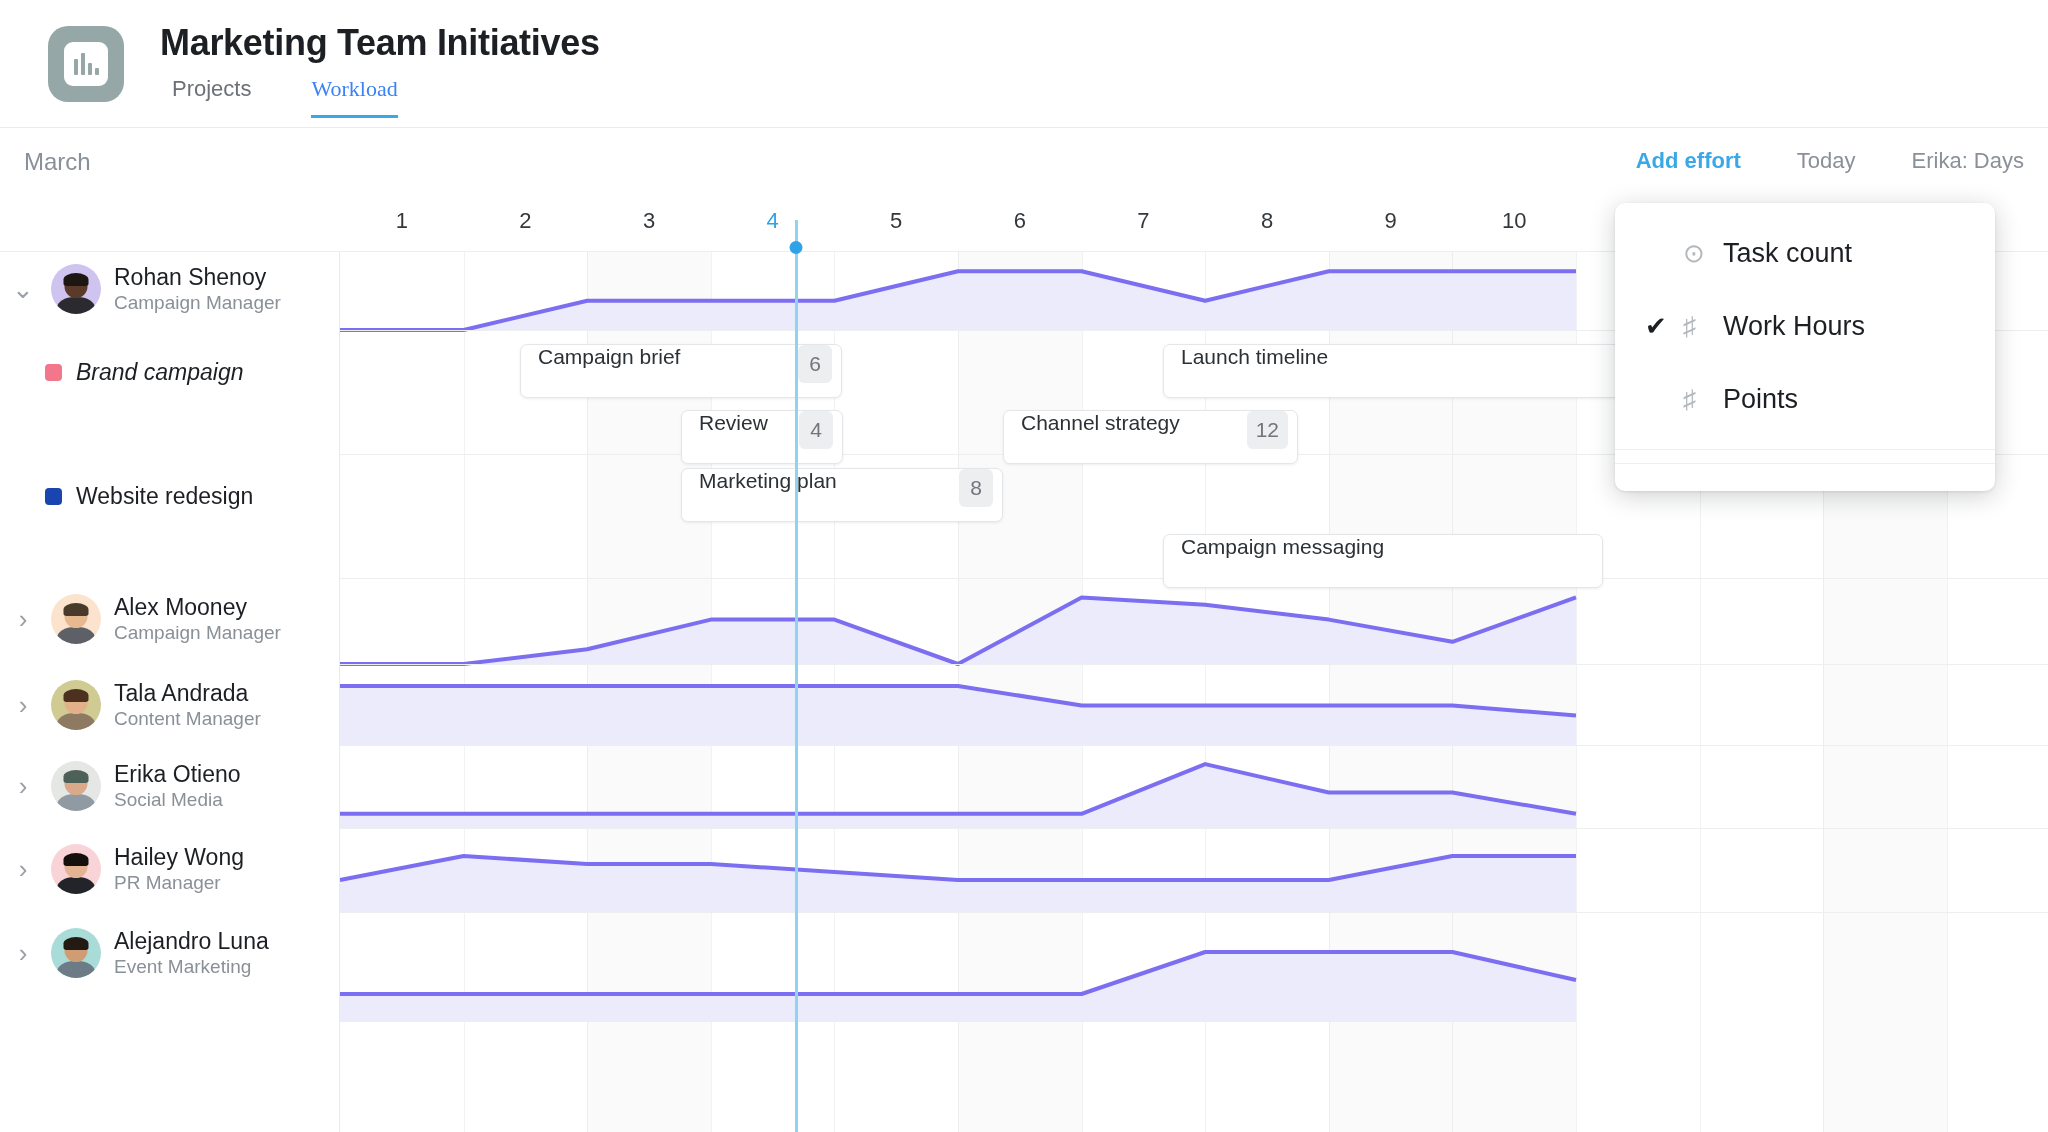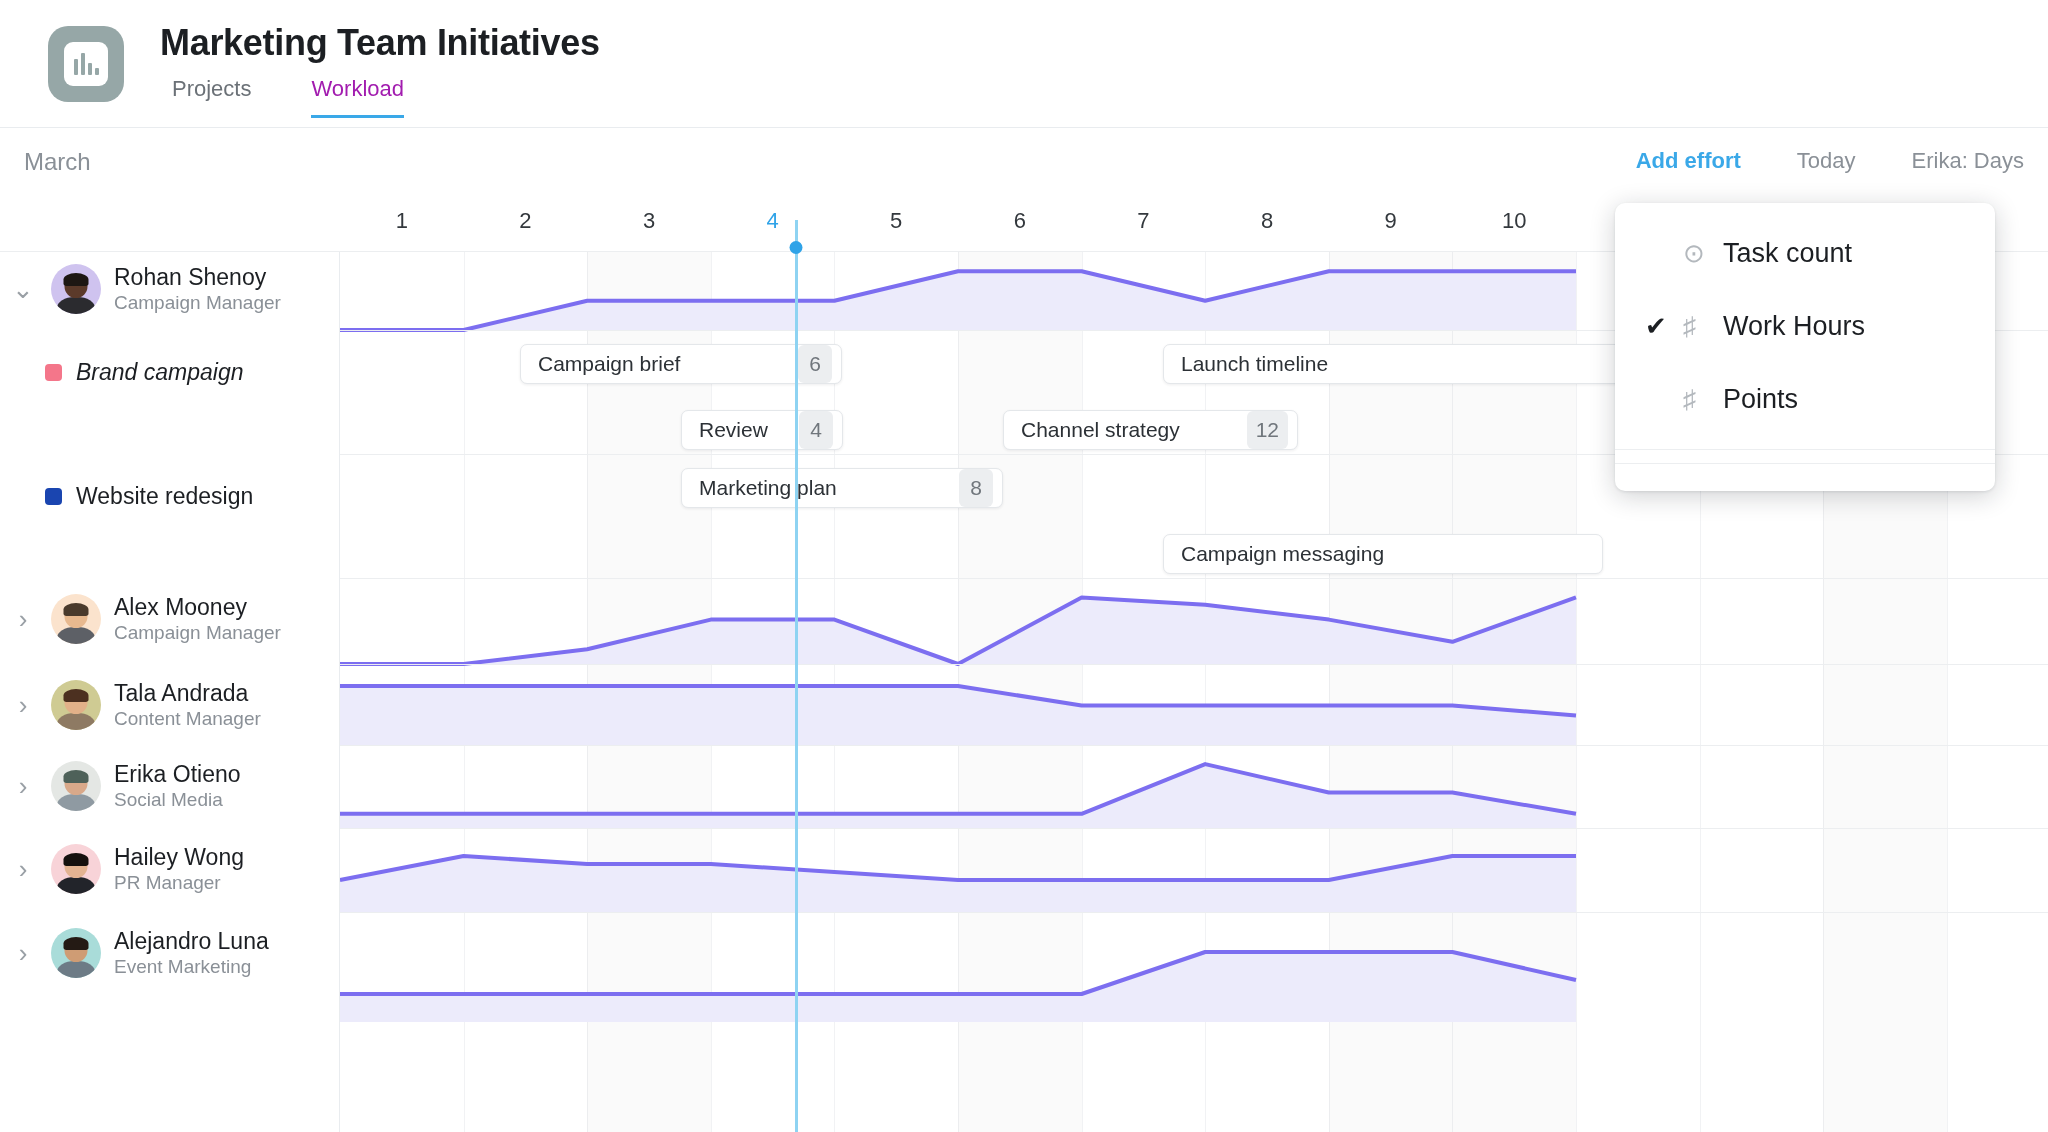--- a/index.html
+++ b/index.html
@@ -37,21 +37,21 @@
   .app-title {
     position: absolute; left: 160px; top: 22px;
     font-size: 36px; font-weight: 700; color: #1c1f23; letter-spacing: -0.3px;
     white-space: nowrap;
   }
   .tabs { position: absolute; left: 160px; top: 76px; display: flex; gap: 60px; margin-left: 12px; }
   .tab {
     font-size: 22px; color: #6b7177; padding-bottom: 13px;
     border-bottom: 3px solid transparent; cursor: pointer; white-space: nowrap;
   }
-  .tab.active { color: #a21caf; border-bottom-color: #3aa8e8; }
+  .tab.active { color: #3b82f6; border-bottom-color: #3aa8e8; font-family: Liberation Serif, serif; }
 
   
   .toolbar {
     position: absolute; left: 0; top: 128px; width: 2048px; height: 72px;
     background: #fff;
   }
   .month-label {
     position: absolute; left: 24px; top: 20px;
     font-size: 24px; color: #8a9097;
   }
@@ -117,24 +117,24 @@
   
   .project {
     position: absolute; left: 0; width: 340px;
     display: flex; align-items: center; gap: 14px; padding-left: 45px;
   }
   .swatch { width: 17px; height: 17px; border-radius: 4px; flex: 0 0 17px; }
   .pjname { font-size: 23px; color: #1c1f23; white-space: nowrap; }
 
   
   .task {
-    position: absolute; height: 40px; background: #fff;
+    position: absolute; height: 54px; background: #fff;
     border: 1px solid #e4e7ea; border-radius: 7px;
     box-shadow: 0 1px 3px rgba(16,20,26,0.07);
-    display: flex; align-items: center; cursor: pointer;
+    display: flex; align-items: flex-start; cursor: pointer;
     overflow: hidden;
   }
   .task-label {
     font-size: 21px; color: #2c3136; padding-left: 17px;
     white-space: nowrap; overflow: hidden; text-overflow: ellipsis; flex: 1 1 auto;
   }
   .task-badge {
     flex: 0 0 auto; margin-right: 9px; min-width: 34px; height: 38px;
     background: #eceef0; border-radius: 6px; color: #70767c; font-size: 21px;
     display: flex; align-items: center; justify-content: center; padding: 0 9px;

